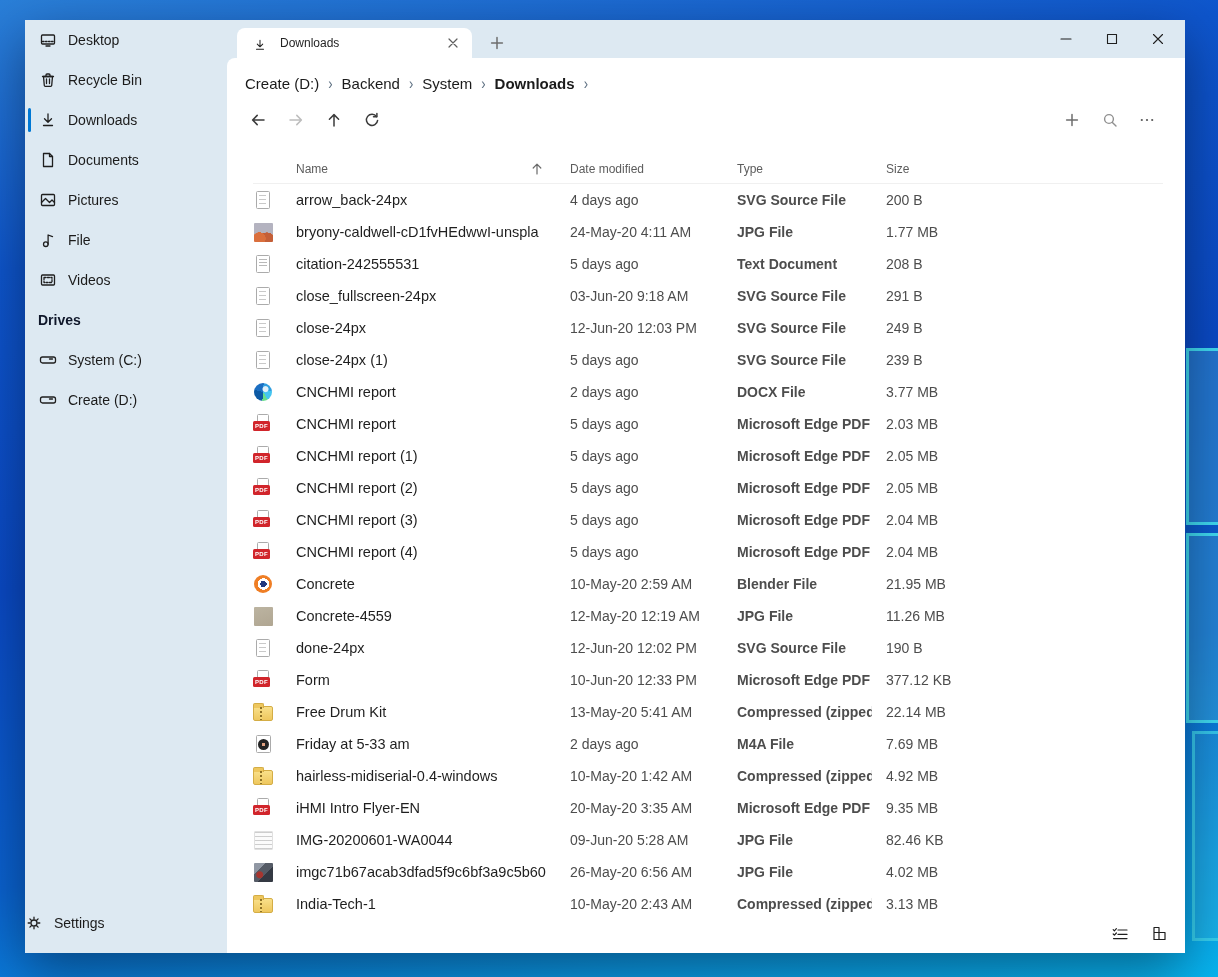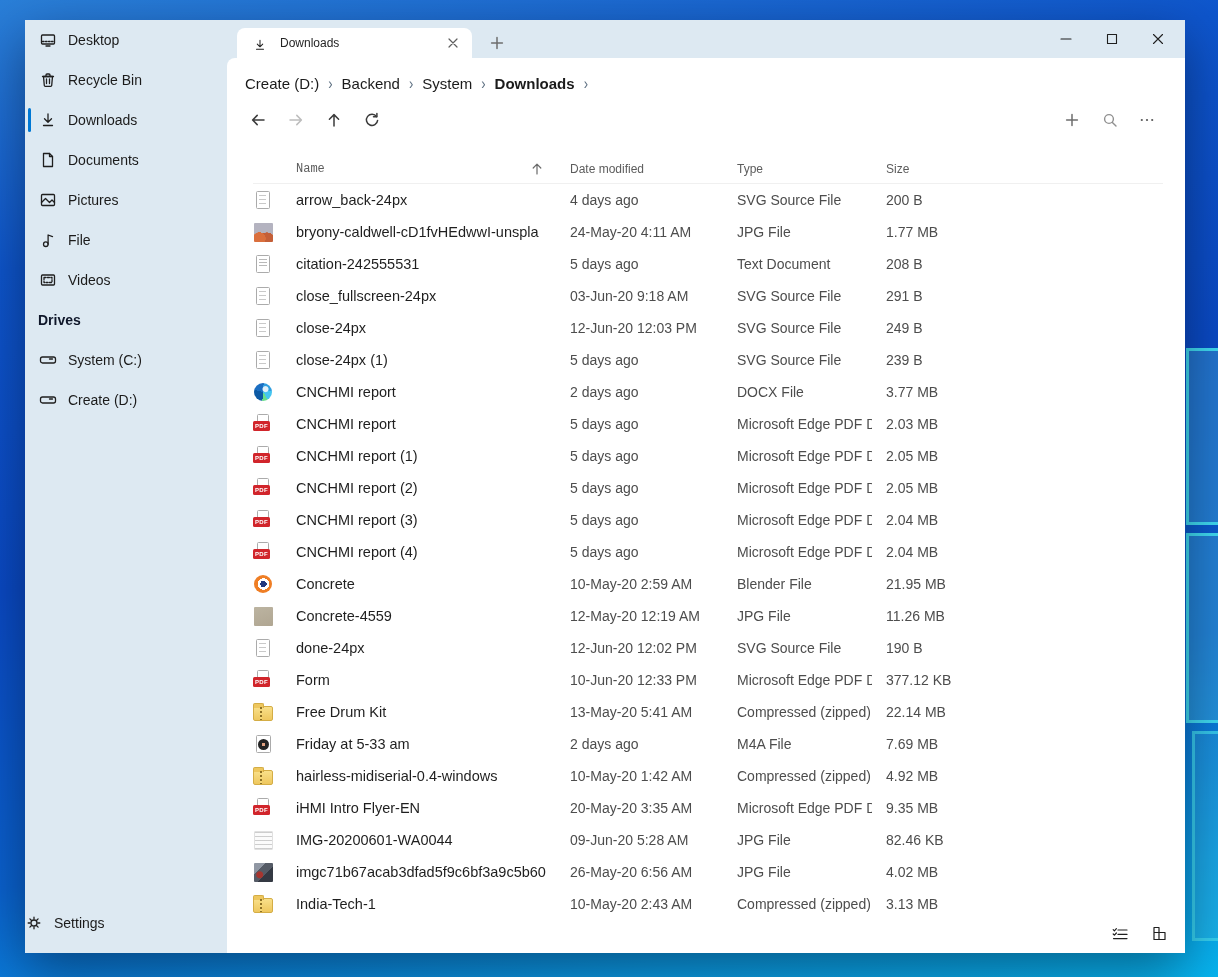--- a/index.html
+++ b/index.html
@@ -46,31 +46,31 @@
   .crumb.current { font-weight:bold; }
   .crumb-sep { margin:0 9px; color:#5f7183; font-size:13px; transform:scaleY(1.25); display:inline-block; }
 
   .toolbar { position:absolute; left:0; top:42px; width:958px; height:40px; }
   .tool-btn { position:absolute; width:32px; height:32px; top:4px; display:inline-flex; align-items:center; justify-content:center; }
 
   
   .grid-cols { display:grid; grid-template-columns:43px 274px 167px 149px 110px; align-items:center; }
   .list-header { position:absolute; left:26px; top:96px; width:910px; height:30px; font-size:12px; color:#5c5c5c;
     border-bottom:1px solid #f0f0f0; }
-  .hdr-name { display:flex; align-items:center; grid-column:2;font-family:Liberation Mono, monospace; }
+  .hdr-name { display:flex; align-items:center; grid-column:2; }
   .hdr-sort { margin-left:auto; margin-right:24px; display:inline-flex; }
 
   
   .list-body { position:absolute; left:26px; top:126px; width:930px; height:760px; overflow:hidden; }
   .file-row { height:32px; }
   .cell { overflow:hidden; white-space:nowrap; }
   .cell.cicon { display:flex; align-items:center; }
   .cell.name { font-size:14.5px; color:#1f1f1f; padding-right:6px; }
   .cell.meta { font-size:14px; color:#4d4d4d; }
-  .cell.ctype { width:135px; }
+  .cell.ctype { width:135px;font-weight:bold; }
 
   
   .status-btns { position:absolute; right:14px; bottom:8px; display:flex; gap:18px; }
   .status-btn { width:22px; height:22px; display:inline-flex; align-items:center; justify-content:center; }
 
   
   .fico-wrap { width:20px; height:20px; display:inline-flex; align-items:center; justify-content:center; position:relative; }
   .pg { position:relative; width:14px; height:18px; background:#fff; border:1px solid #ababab; border-radius:1.5px; }
   .pg::after { content:''; position:absolute; left:2px; right:3px; top:3px; bottom:4px;
     background:repeating-linear-gradient(to bottom,#c9c9c9 0 1px, transparent 1px 4px); }

